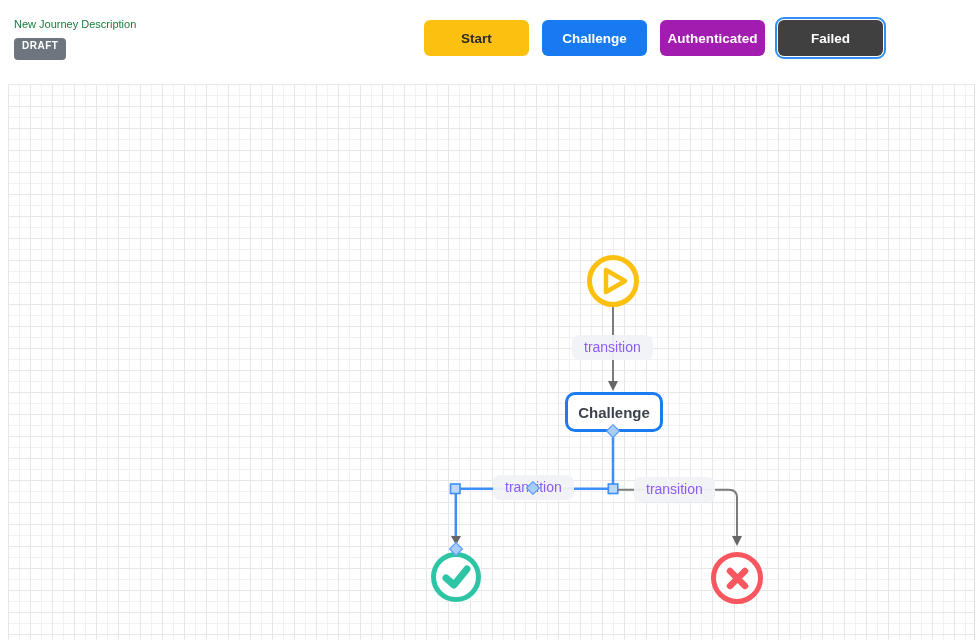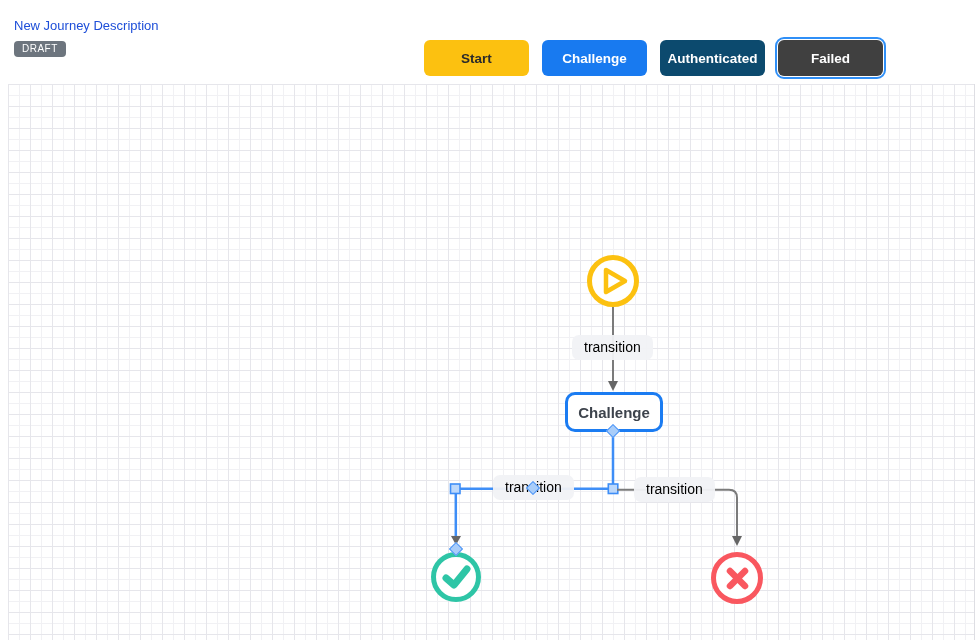--- a/index.html
+++ b/index.html
@@ -1,51 +1,51 @@
 <!DOCTYPE html>
 <html><head>
 <meta charset="utf-8">
 <style>
   * { margin:0; padding:0; box-sizing:border-box; }
   html,body { width:978px; height:640px; background:#fff; font-family:"Liberation Sans", sans-serif; overflow:hidden; position:relative; }
 
   
   .header { position:absolute; left:14px; top:14px; z-index:5; }
   .title { font-size:17px; font-weight:bold; color:#3c4250; letter-spacing:.2px; }
-  .desc  { font-size:13px; color:#1d4ed8; margin-top:4px; }
+  .desc  { font-size:11px; color:#15803d; margin-top:4px; }
   .badge { display:inline-block; margin-top:8px; background:#6d757e; color:#fff;
-           font-size:10px; font-weight:normal; letter-spacing:.5px;
-           padding:2px 8px 3px; border-radius:4px; }
+           font-size:10px; font-weight:bold; letter-spacing:.5px;
+           padding:2px 8px 9px; border-radius:4px; }
 
   
   .legend { position:absolute; left:424px; top:20px; display:flex; gap:13px; z-index:5; }
   .lbtn { width:105px; height:36px; border:none; border-radius:6px;
           font-family:"Liberation Sans", sans-serif; font-size:13.5px; font-weight:bold;
-          color:#fff; cursor:pointer;margin-top:20px; }
+          color:#fff; cursor:pointer; }
   .lbtn.start { background:#fcc110; color:#2b2b2b; }
   .lbtn.challenge { background:#187af0; }
-  .lbtn.authenticated { background:#0c4a6e; }
+  .lbtn.authenticated { background:#a21caf; }
   .lbtn.failed { background:#404040; }
   .lbtn.selected { outline:2px solid #2f8ff7; outline-offset:1px; }
 
   
   .canvas { position:absolute; left:8px; top:84px; right:3px; bottom:0;
     border-right:1px solid #dedee3; background-color:#fff;
     background-image:
       linear-gradient(#e6e6eb 1px, transparent 1px),
       linear-gradient(90deg, #e6e6eb 1px, transparent 1px),
       linear-gradient(#f1f1f4 1px, transparent 1px),
       linear-gradient(90deg, #f1f1f4 1px, transparent 1px);
     background-size: 22px 22px, 22px 22px, 11px 11px, 11px 11px; }
 
   .overlay { position:absolute; left:0; top:0; width:978px; height:640px; z-index:1; pointer-events:none; }
 
   
   .elabel { position:absolute; z-index:2; background:rgba(241,242,246,.95);
-            color:#000000; font-size:14px; padding:4px 12px 5px; border-radius:7px;
+            color:#8b5cf6; font-size:14px; padding:4px 12px 5px; border-radius:7px;
             white-space:nowrap; cursor:pointer; }
 
   
   .circle-node { position:absolute; z-index:2; background:#fff; border-radius:50%;
                  display:flex; align-items:center; justify-content:center; cursor:pointer; }
   .node-start { left:587px; top:255px; width:52px; height:52px; border:5px solid #fcc110; }
   .node-auth  { left:431px; top:552px; width:50px; height:50px; border:5px solid #2ec5a6; }
   .node-fail  { left:711px; top:552px; width:52px; height:52px; border:5px solid #f9575f; }
 
   .node-box { position:absolute; z-index:2; left:565px; top:392px; width:98px; height:40px;

